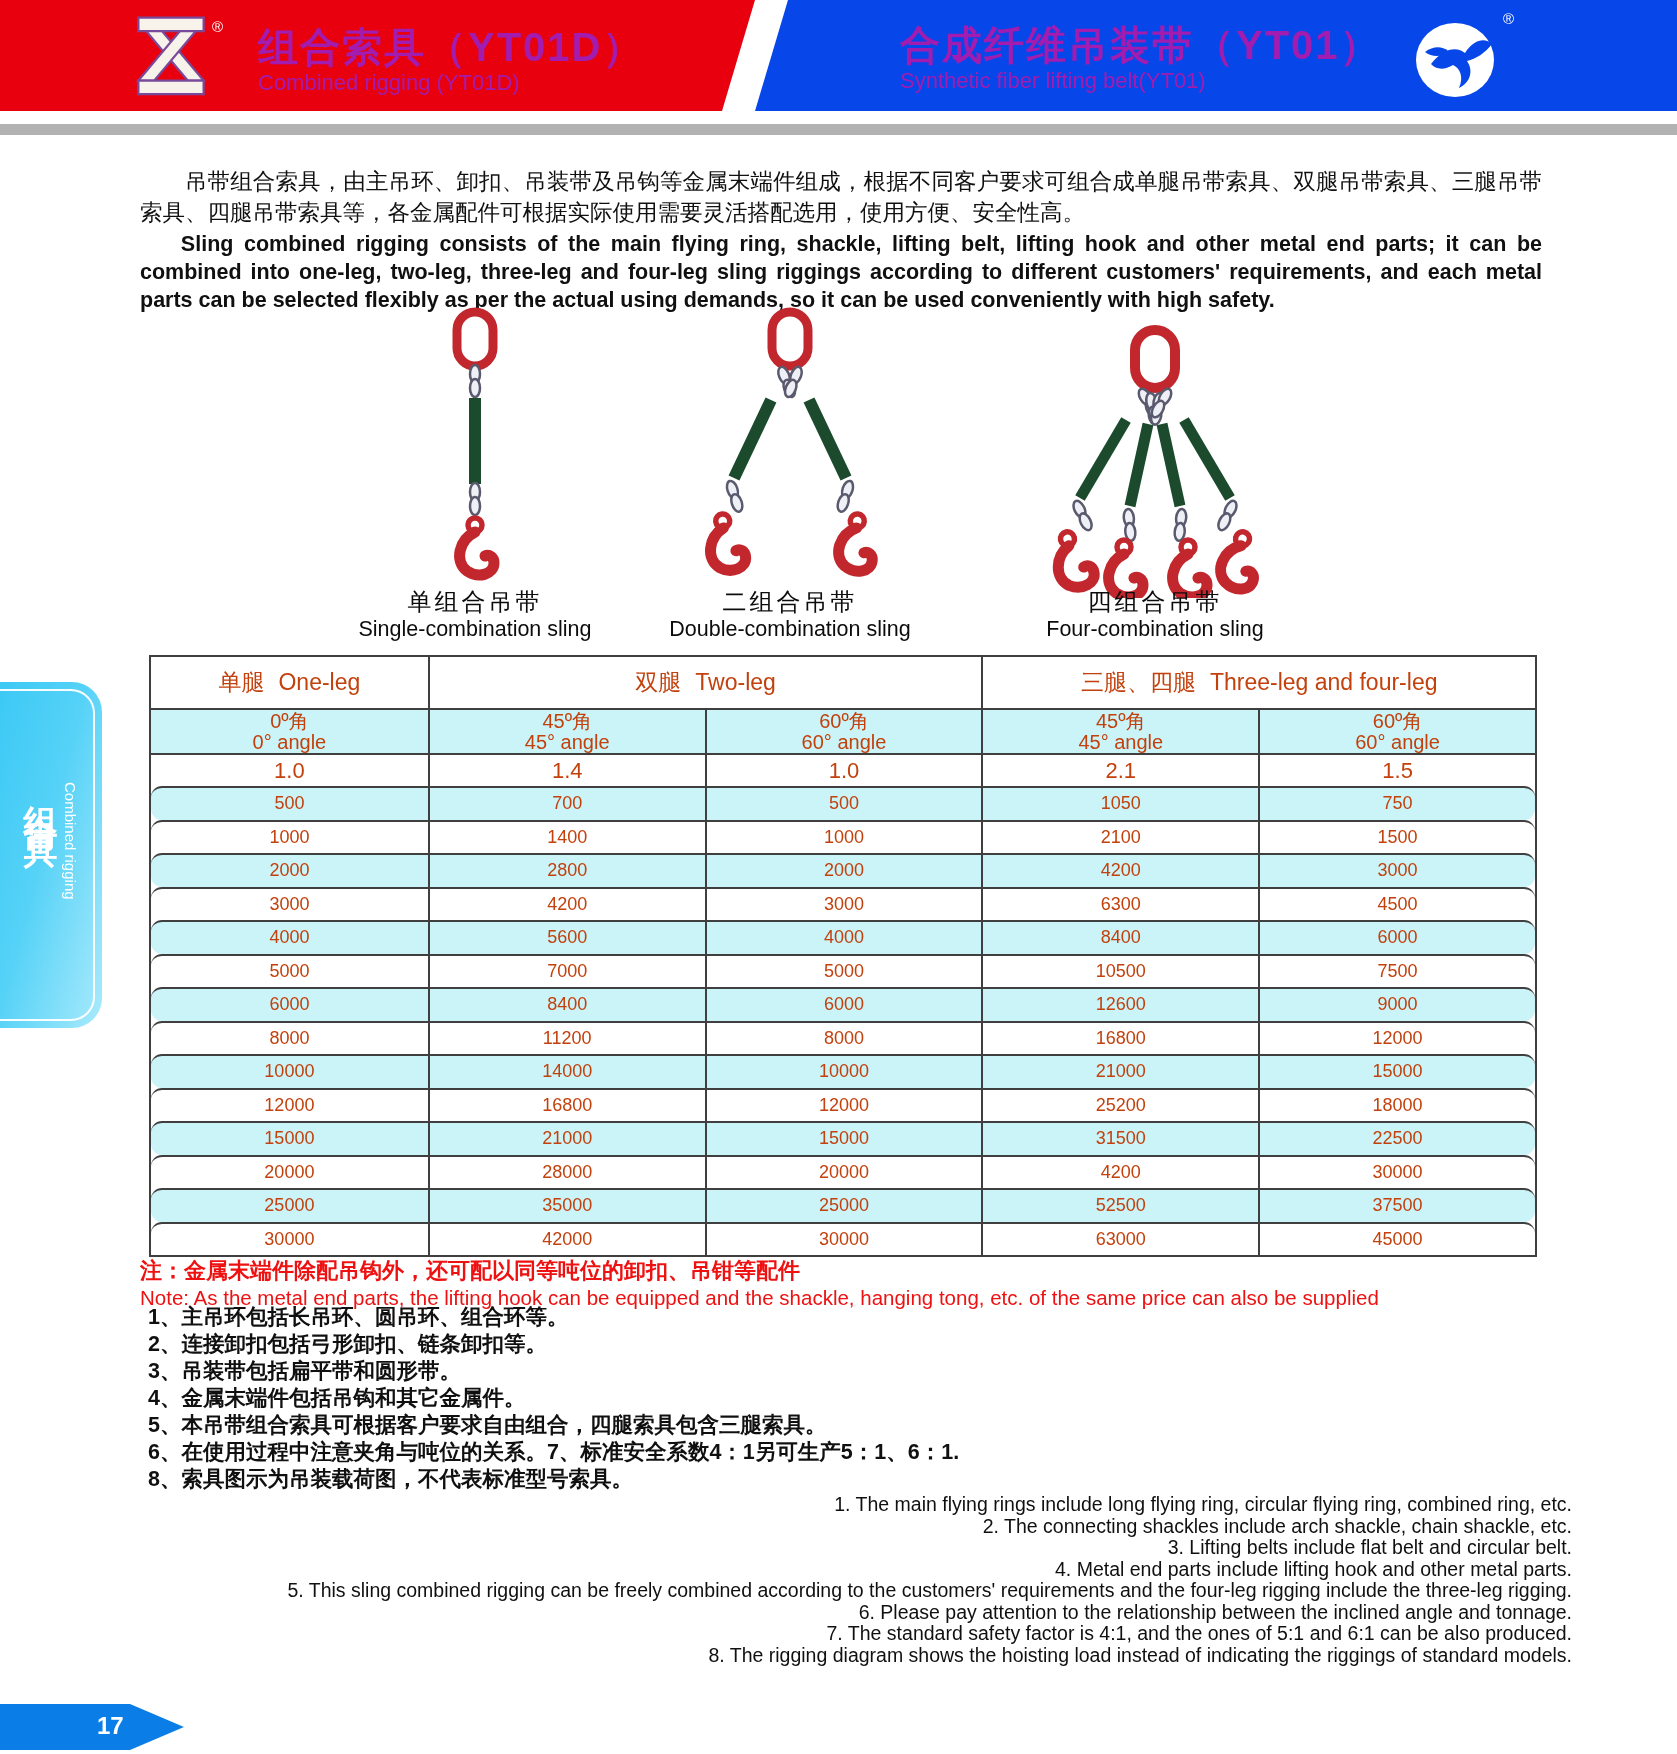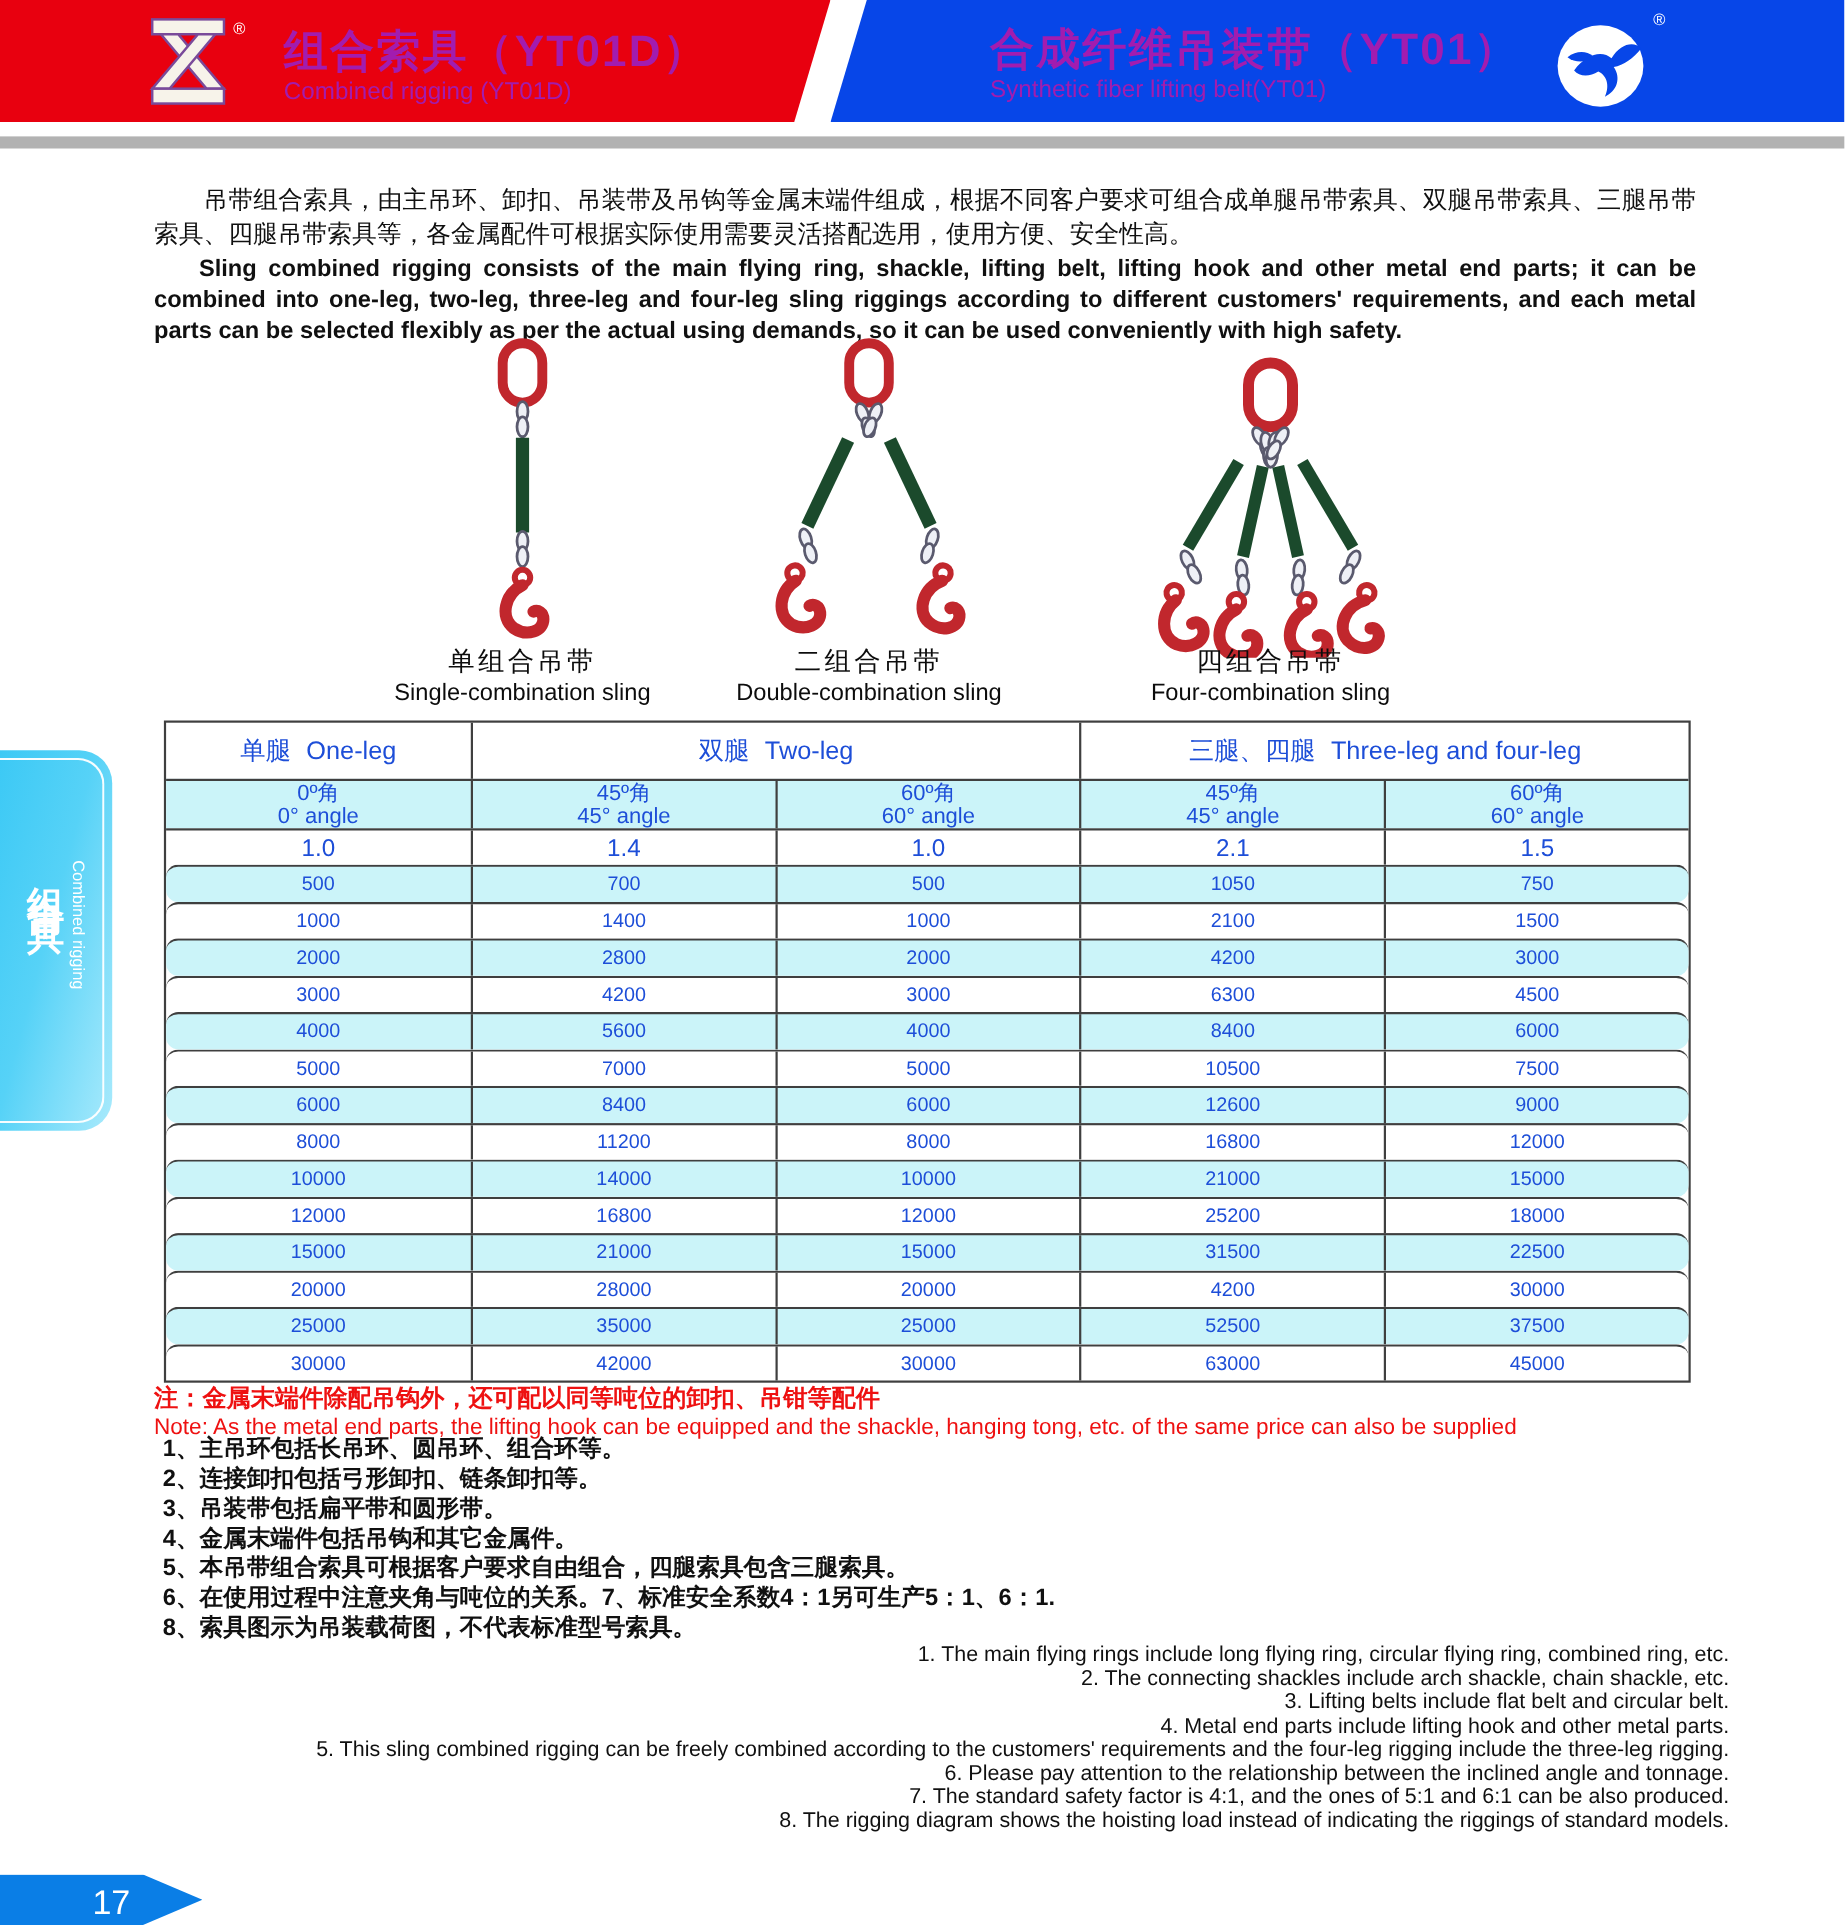--- a/index.html
+++ b/index.html
@@ -27,21 +27,21 @@
   .intro .p-en{font-size:21.5px;line-height:28px;text-indent:1.9em;margin-top:2px;font-weight:bold;}
 
   
   .figs{position:absolute;left:300px;top:306px;width:1050px;height:292px;}
   .cap{position:absolute;top:588px;width:340px;text-align:center;color:#0c0c0c;}
   .cap .cap-zh{font-size:24px;letter-spacing:3px;line-height:28px;}
   .cap .cap-en{font-size:21.5px;line-height:27px;}
 
   
   .data-table{position:absolute;left:149px;top:655px;width:1384px;
-              border:2px solid #3f3f3f;color:#1d4ed8;}
+              border:2px solid #3f3f3f;color:#c2410c;}
   .t-row{display:grid;grid-template-columns:repeat(5,1fr);border-top:2px solid #3f3f3f;}
   .data-table > .t-row:first-child{border-top:none;}
   .t-cell{display:flex;align-items:center;justify-content:center;
           border-left:2px solid #3f3f3f;text-align:center;}
   .t-cell:first-child{border-left:none;}
   .t-group{grid-template-columns:1fr 2fr 2fr;height:51px;font-size:23px;}
   .t-group .gap{margin-left:14px;}
   .t-angle{height:43px;background:#cbf4f9;font-size:20px;}
   .t-angle .t-cell{flex-direction:column;line-height:21px;}
   .t-factor{height:31px;font-size:22px;}
@@ -66,21 +66,21 @@
   .side-tab .inner{position:absolute;left:-4px;top:7px;right:7px;bottom:7px;
             border:2px solid rgba(255,255,255,.95);border-left:none;border-radius:0 24px 24px 0;}
   .side-zh{position:absolute;left:18px;top:96px;color:#fff;font-weight:bold;font-size:34px;
            writing-mode:vertical-rl;text-orientation:upright;letter-spacing:10px;}
   .side-en{position:absolute;left:62px;top:100px;color:#fff;font-size:15px;
            writing-mode:vertical-rl;}
 
   
   .page-arrow{position:absolute;left:0;top:1704px;width:184px;height:46px;background:#0a7ee6;
               clip-path:polygon(0 0,130px 0,184px 50%,130px 100%,0 100%);}
-  .page-arrow span{position:absolute;left:84px;top:8px;color:#fff;font-size:31px;font-weight:normal;}
+  .page-arrow span{position:absolute;left:97px;top:8px;color:#fff;font-size:24px;font-weight:bold;}
 </style>
 </head>
 <body>
 
 <div class="page">
 
   <div class="band band-red"></div>
   <div class="band band-blue"></div>
 
   <svg class="logo-left" width="72" height="82" viewBox="0 0 64 72">

